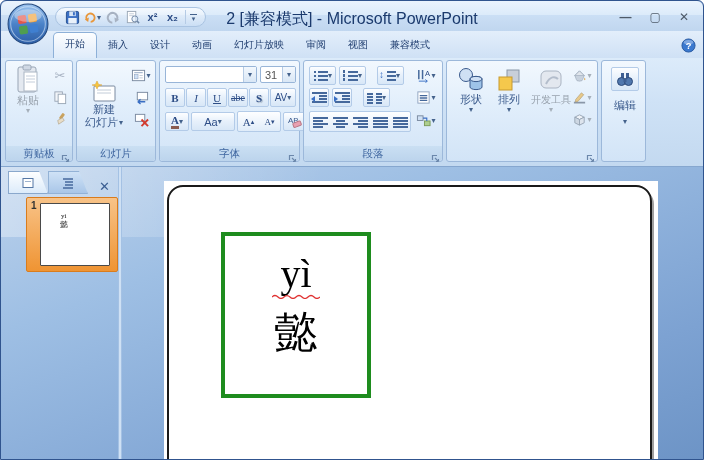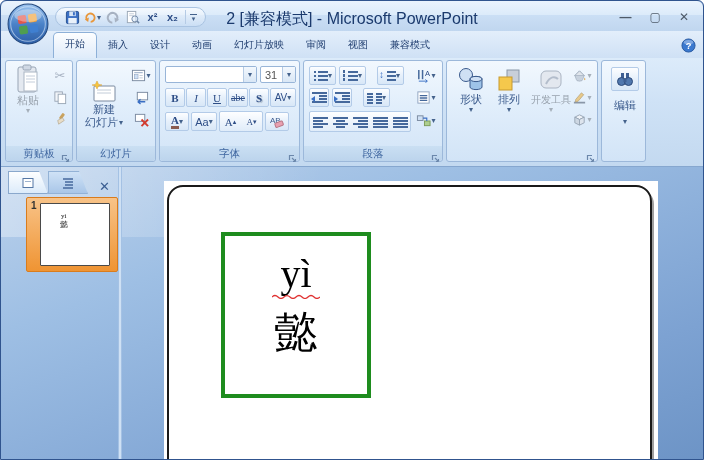--- a/index.html
+++ b/index.html
@@ -408,21 +408,21 @@
         <span class="sb" style="width:26px;font-size:10px">
             <span>AV</span>
             <span class="arrow">▾</span>
           </span>
       </div>
       <div style="position:absolute;left:5px;top:50px;display:flex;gap:2px;align-items:center">
         <span class="sb" style="width:24px">
             <span class="serif" style="font-weight:bold;border-bottom:3px solid #8a5c50;line-height:11px">A</span>
             <span class="arrow">▾</span>
           </span>
-        <span class="sb" style="width:26px">
+        <span class="sb" style="width:44px">
             <span>Aa</span>
             <span class="arrow">▾</span>
           </span>
         <span class="pair">
           <span class="sb serif" style="width:21px">
               <span>A</span>
               <span style="font-size:7px;color:#2d4d86">▴</span>
             </span>
           <span class="sb serif" style="width:21px;font-size:9px">
               <span>A</span>

